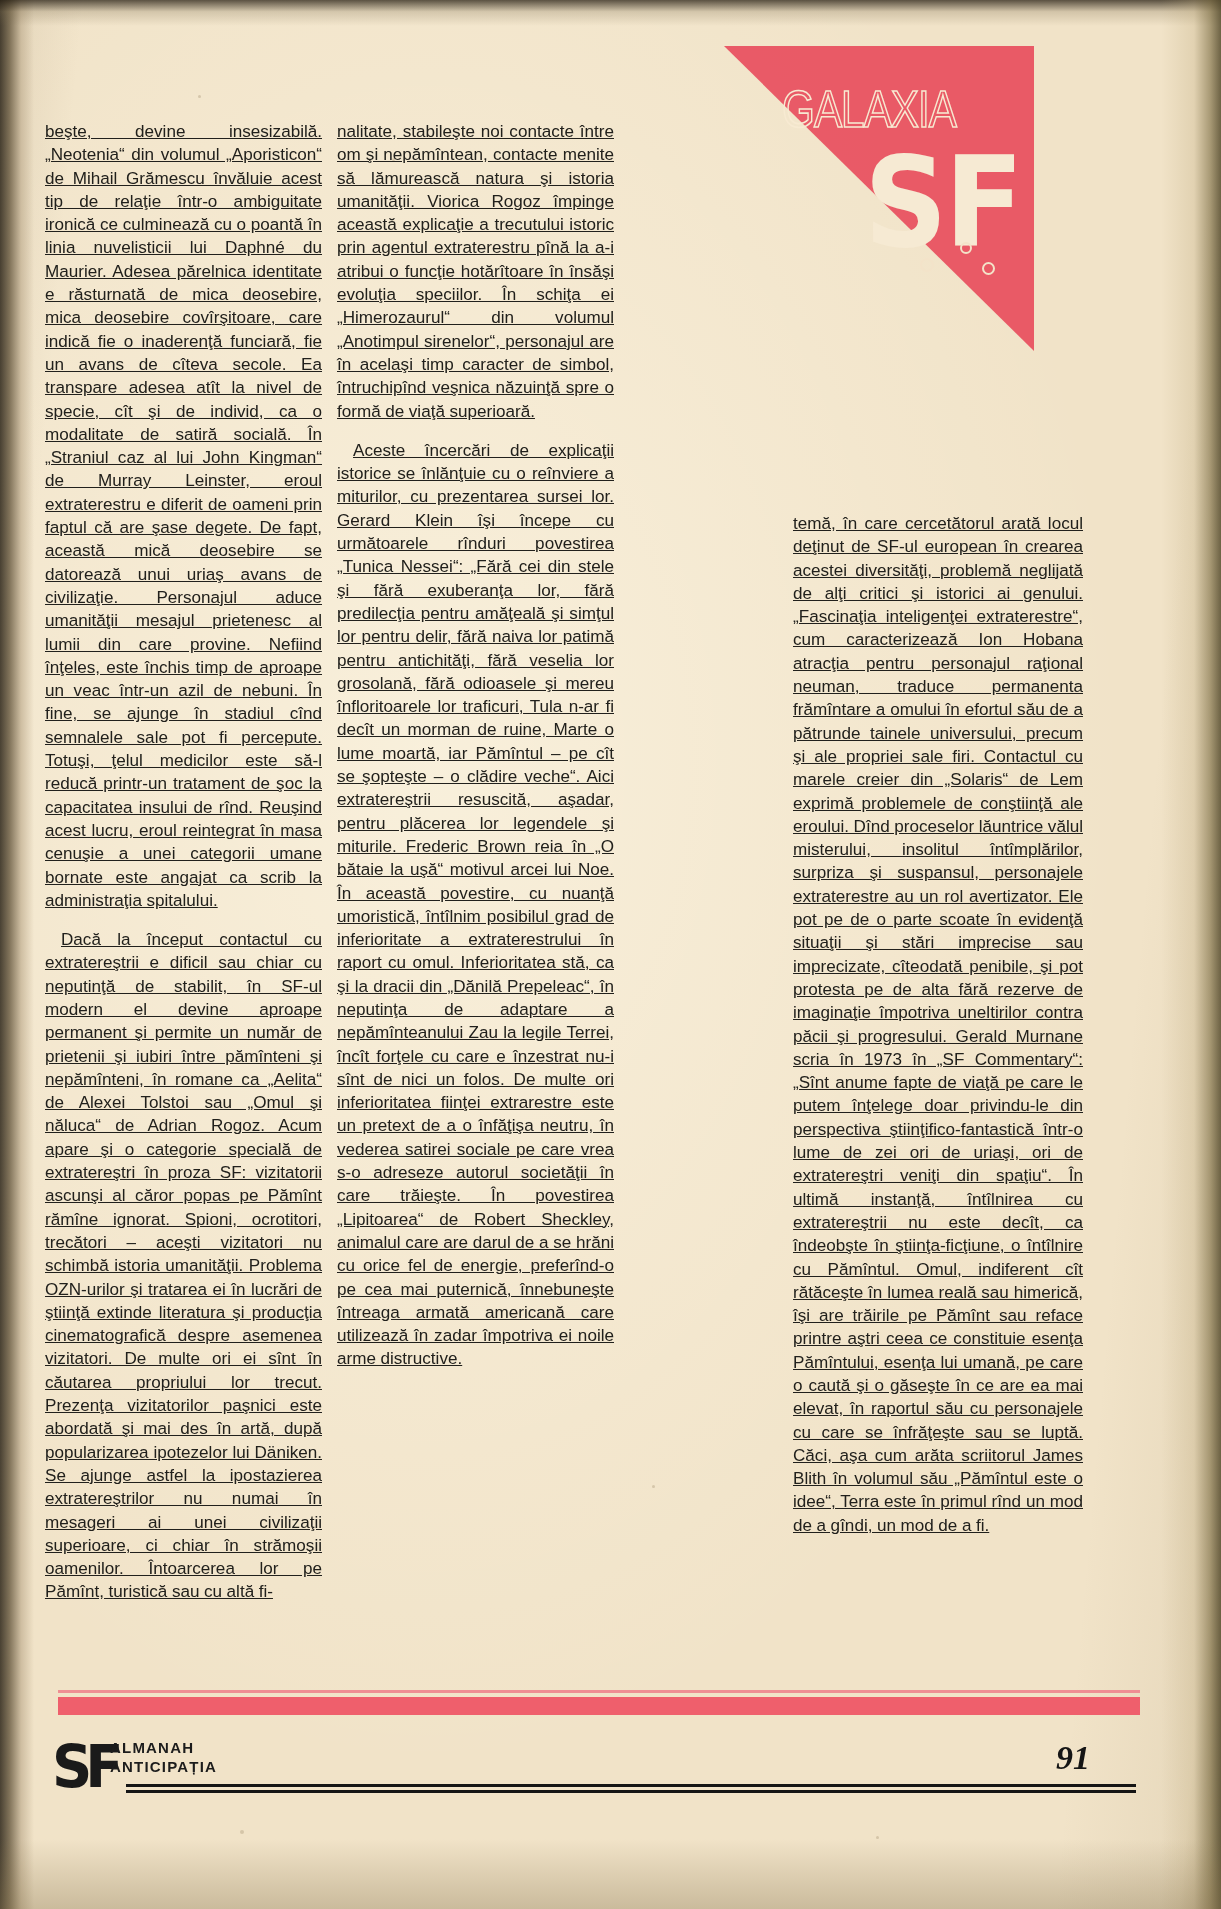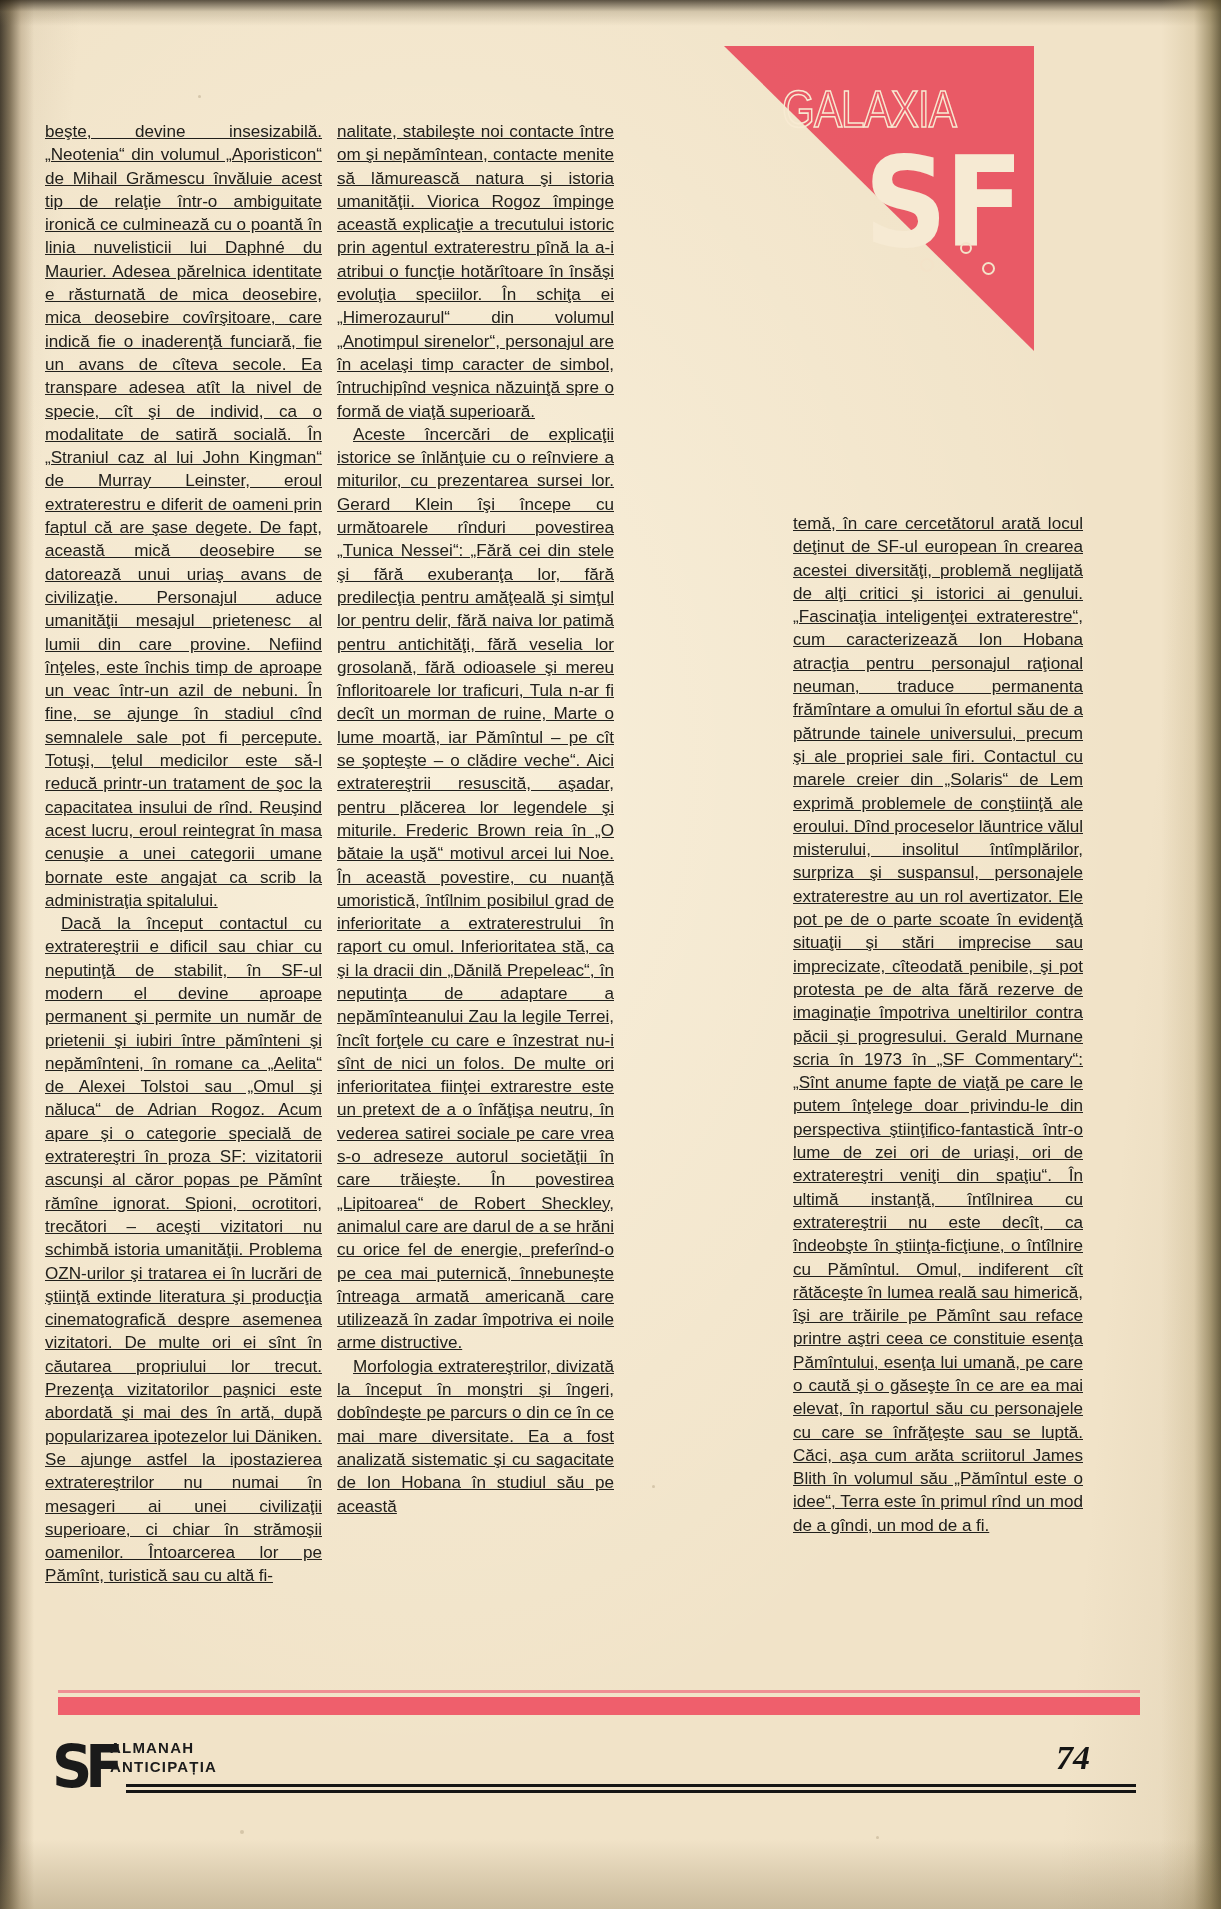--- a/index.html
+++ b/index.html
@@ -68,21 +68,21 @@
     font-size: 17.1px;
     line-height: 23.3px;
     color: #21201c;
     text-align: justify;
     text-justify: inter-word;
     letter-spacing: 0.0px;
     word-spacing: -0.2px;
     -webkit-font-smoothing: none;
   }
   .col p { margin: 0; text-indent: 0; text-decoration: underline; }
-  .col p + p { text-indent: 16px; }
+  .col p + p { text-indent: 16px; margin-top: 16px; }
 
   #col1 { left: 0px;   width: 277px; }
   #col2 { left: 292px; width: 277px; }
   #col3 { left: 740px; width: 290px; }
 
   
   #col3 { top: 392px; margin-left: 8px; }
 
   
   .logo-block {
@@ -214,35 +214,34 @@
   <div class="content">
 
     <div class="col" id="col1">
       <p>beşte, devine insesizabilă. „Neotenia“ din volumul „Aporisticon“ de Mihail Grămescu învăluie acest tip de relaţie într-o ambiguitate ironică ce culminează cu o poantă în linia nuvelisticii lui Daphné du Maurier. Adesea părelnica identitate e răsturnată de mica deosebire, mica deosebire covîrşitoare, care indică fie o inaderenţă funciară, fie un avans de cîteva secole. Ea transpare adesea atît la nivel de specie, cît şi de individ, ca o modalitate de satiră socială. În „Straniul caz al lui John Kingman“ de Murray Leinster, eroul extraterestru e diferit de oameni prin faptul că are şase degete. De fapt, această mică deosebire se datorează unui uriaş avans de civilizaţie. Personajul aduce umanităţii mesajul prietenesc al lumii din care provine. Nefiind înţeles, este închis timp de aproape un veac într-un azil de nebuni. În fine, se ajunge în stadiul cînd semnalele sale pot fi percepute. Totuşi, ţelul medicilor este să-l reducă printr-un tratament de şoc la capacitatea insului de rînd. Reuşind acest lucru, eroul reintegrat în masa cenuşie a unei categorii umane bornate este angajat ca scrib la administraţia spitalului.</p>
       <p>Dacă la început contactul cu extratereştrii e dificil sau chiar cu neputinţă de stabilit, în SF-ul modern el devine aproape permanent şi permite un număr de prietenii şi iubiri între pămînteni şi nepămînteni, în romane ca „Aelita“ de Alexei Tolstoi sau „Omul şi năluca“ de Adrian Rogoz. Acum apare şi o categorie specială de extratereştri în proza SF: vizitatorii ascunşi al căror popas pe Pămînt rămîne ignorat. Spioni, ocrotitori, trecători – aceşti vizitatori nu schimbă istoria umanităţii. Problema OZN-urilor şi tratarea ei în lucrări de ştiinţă extinde literatura şi producţia cinematografică despre asemenea vizitatori. De multe ori ei sînt în căutarea propriului lor trecut. Prezenţa vizitatorilor paşnici este abordată şi mai des în artă, după popularizarea ipotezelor lui Däniken. Se ajunge astfel la ipostazierea extratereştrilor nu numai în mesageri ai unei civilizaţii superioare, ci chiar în strămoşii oamenilor. Întoarcerea lor pe Pămînt, turistică sau cu altă fi-</p>
     </div>
 
     <div class="col" id="col2">
       <p>nalitate, stabileşte noi contacte între om şi nepămîntean, contacte menite să lămurească natura şi istoria umanităţii. Viorica Rogoz împinge această explicaţie a trecutului istoric prin agentul extraterestru pînă la a-i atribui o funcţie hotărîtoare în însăşi evoluţia speciilor. În schiţa ei „Himerozaurul“ din volumul „Anotimpul sirenelor“, personajul are în acelaşi timp caracter de simbol, întruchipînd veşnica năzuinţă spre o formă de viaţă superioară.</p>
       <p>Aceste încercări de explicaţii istorice se înlănţuie cu o reînviere a miturilor, cu prezentarea sursei lor. Gerard Klein îşi începe cu următoarele rînduri povestirea „Tunica Nessei“: „Fără cei din stele şi fără exuberanţa lor, fără predilecţia pentru amăţeală şi simţul lor pentru delir, fără naiva lor patimă pentru antichităţi, fără veselia lor grosolană, fără odioasele şi mereu înfloritoarele lor traficuri, Tula n-ar fi decît un morman de ruine, Marte o lume moartă, iar Pămîntul – pe cît se şopteşte – o clădire veche“. Aici extratereştrii resuscită, aşadar, pentru plăcerea lor legendele şi miturile. Frederic Brown reia în „O bătaie la uşă“ motivul arcei lui Noe. În această povestire, cu nuanţă umoristică, întîlnim posibilul grad de inferioritate a extraterestrului în raport cu omul. Inferioritatea stă, ca şi la dracii din „Dănilă Prepeleac“, în neputinţa de adaptare a nepămînteanului Zau la legile Terrei, încît forţele cu care e înzestrat nu-i sînt de nici un folos. De multe ori inferioritatea fiinţei extrarestre este un pretext de a o înfăţişa neutru, în vederea satirei sociale pe care vrea s-o adreseze autorul societăţii în care trăieşte. În povestirea „Lipitoarea“ de Robert Sheckley, animalul care are darul de a se hrăni cu orice fel de energie, preferînd-o pe cea mai puternică, înnebuneşte întreaga armată americană care utilizează în zadar împotriva ei noile arme distructive.</p>
-      <p>Morfologia extratereştrilor, divizată la început în monştri şi îngeri, dobîndeşte pe parcurs o din ce în ce mai mare diversitate. Ea a fost analizată sistematic şi cu sagacitate de Ion Hobana în studiul său pe această</p>
     </div>
 
     <div class="col" id="col3">
       <p>temă, în care cercetătorul arată locul deţinut de SF-ul european în crearea acestei diversităţi, problemă neglijată de alţi critici şi istorici ai genului. „Fascinaţia inteligenţei extraterestre“, cum caracterizează Ion Hobana atracţia pentru personajul raţional neuman, traduce permanenta frămîntare a omului în efortul său de a pătrunde tainele universului, precum şi ale propriei sale firi. Contactul cu marele creier din „Solaris“ de Lem exprimă problemele de conştiinţă ale eroului. Dînd proceselor lăuntrice vălul misterului, insolitul întîmplărilor, surpriza şi suspansul, personajele extraterestre au un rol avertizator. Ele pot pe de o parte scoate în evidenţă situaţii şi stări imprecise sau imprecizate, cîteodată penibile, şi pot protesta pe de alta fără rezerve de imaginaţie împotriva uneltirilor contra păcii şi progresului. Gerald Murnane scria în 1973 în „SF Commentary“: „Sînt anume fapte de viaţă pe care le putem înţelege doar privindu-le din perspectiva ştiinţifico-fantastică într-o lume de zei ori de uriaşi, ori de extratereştri veniţi din spaţiu“. În ultimă instanţă, întîlnirea cu extratereştrii nu este decît, ca îndeobşte în ştiinţa-ficţiune, o întîlnire cu Pămîntul. Omul, indiferent cît rătăceşte în lumea reală sau himerică, îşi are trăirile pe Pămînt sau reface printre aştri ceea ce constituie esenţa Pămîntului, esenţa lui umană, pe care o caută şi o găseşte în ce are ea mai elevat, în raportul său cu personajele cu care se înfrăţeşte sau se luptă. Căci, aşa cum arăta scriitorul James Blith în volumul său „Pămîntul este o idee“, Terra este în primul rînd un mod de a gîndi, un mod de a fi.</p>
     </div>
 
   </div>
 
   <div class="footer">
     <div class="rule-red-thin"></div>
     <div class="rule-red-thick"></div>
     <div class="sf-mark">SF</div>
     <div class="masthead">
       <div>ALMANAH</div>
       <div>ANTICIPAȚIA</div>
     </div>
     <div class="rule-black-1"></div>
     <div class="rule-black-2"></div>
-    <div class="page-num">74</div>
+    <div class="page-num">91</div>
   </div>
 
 </div>
 
 </body></html>

